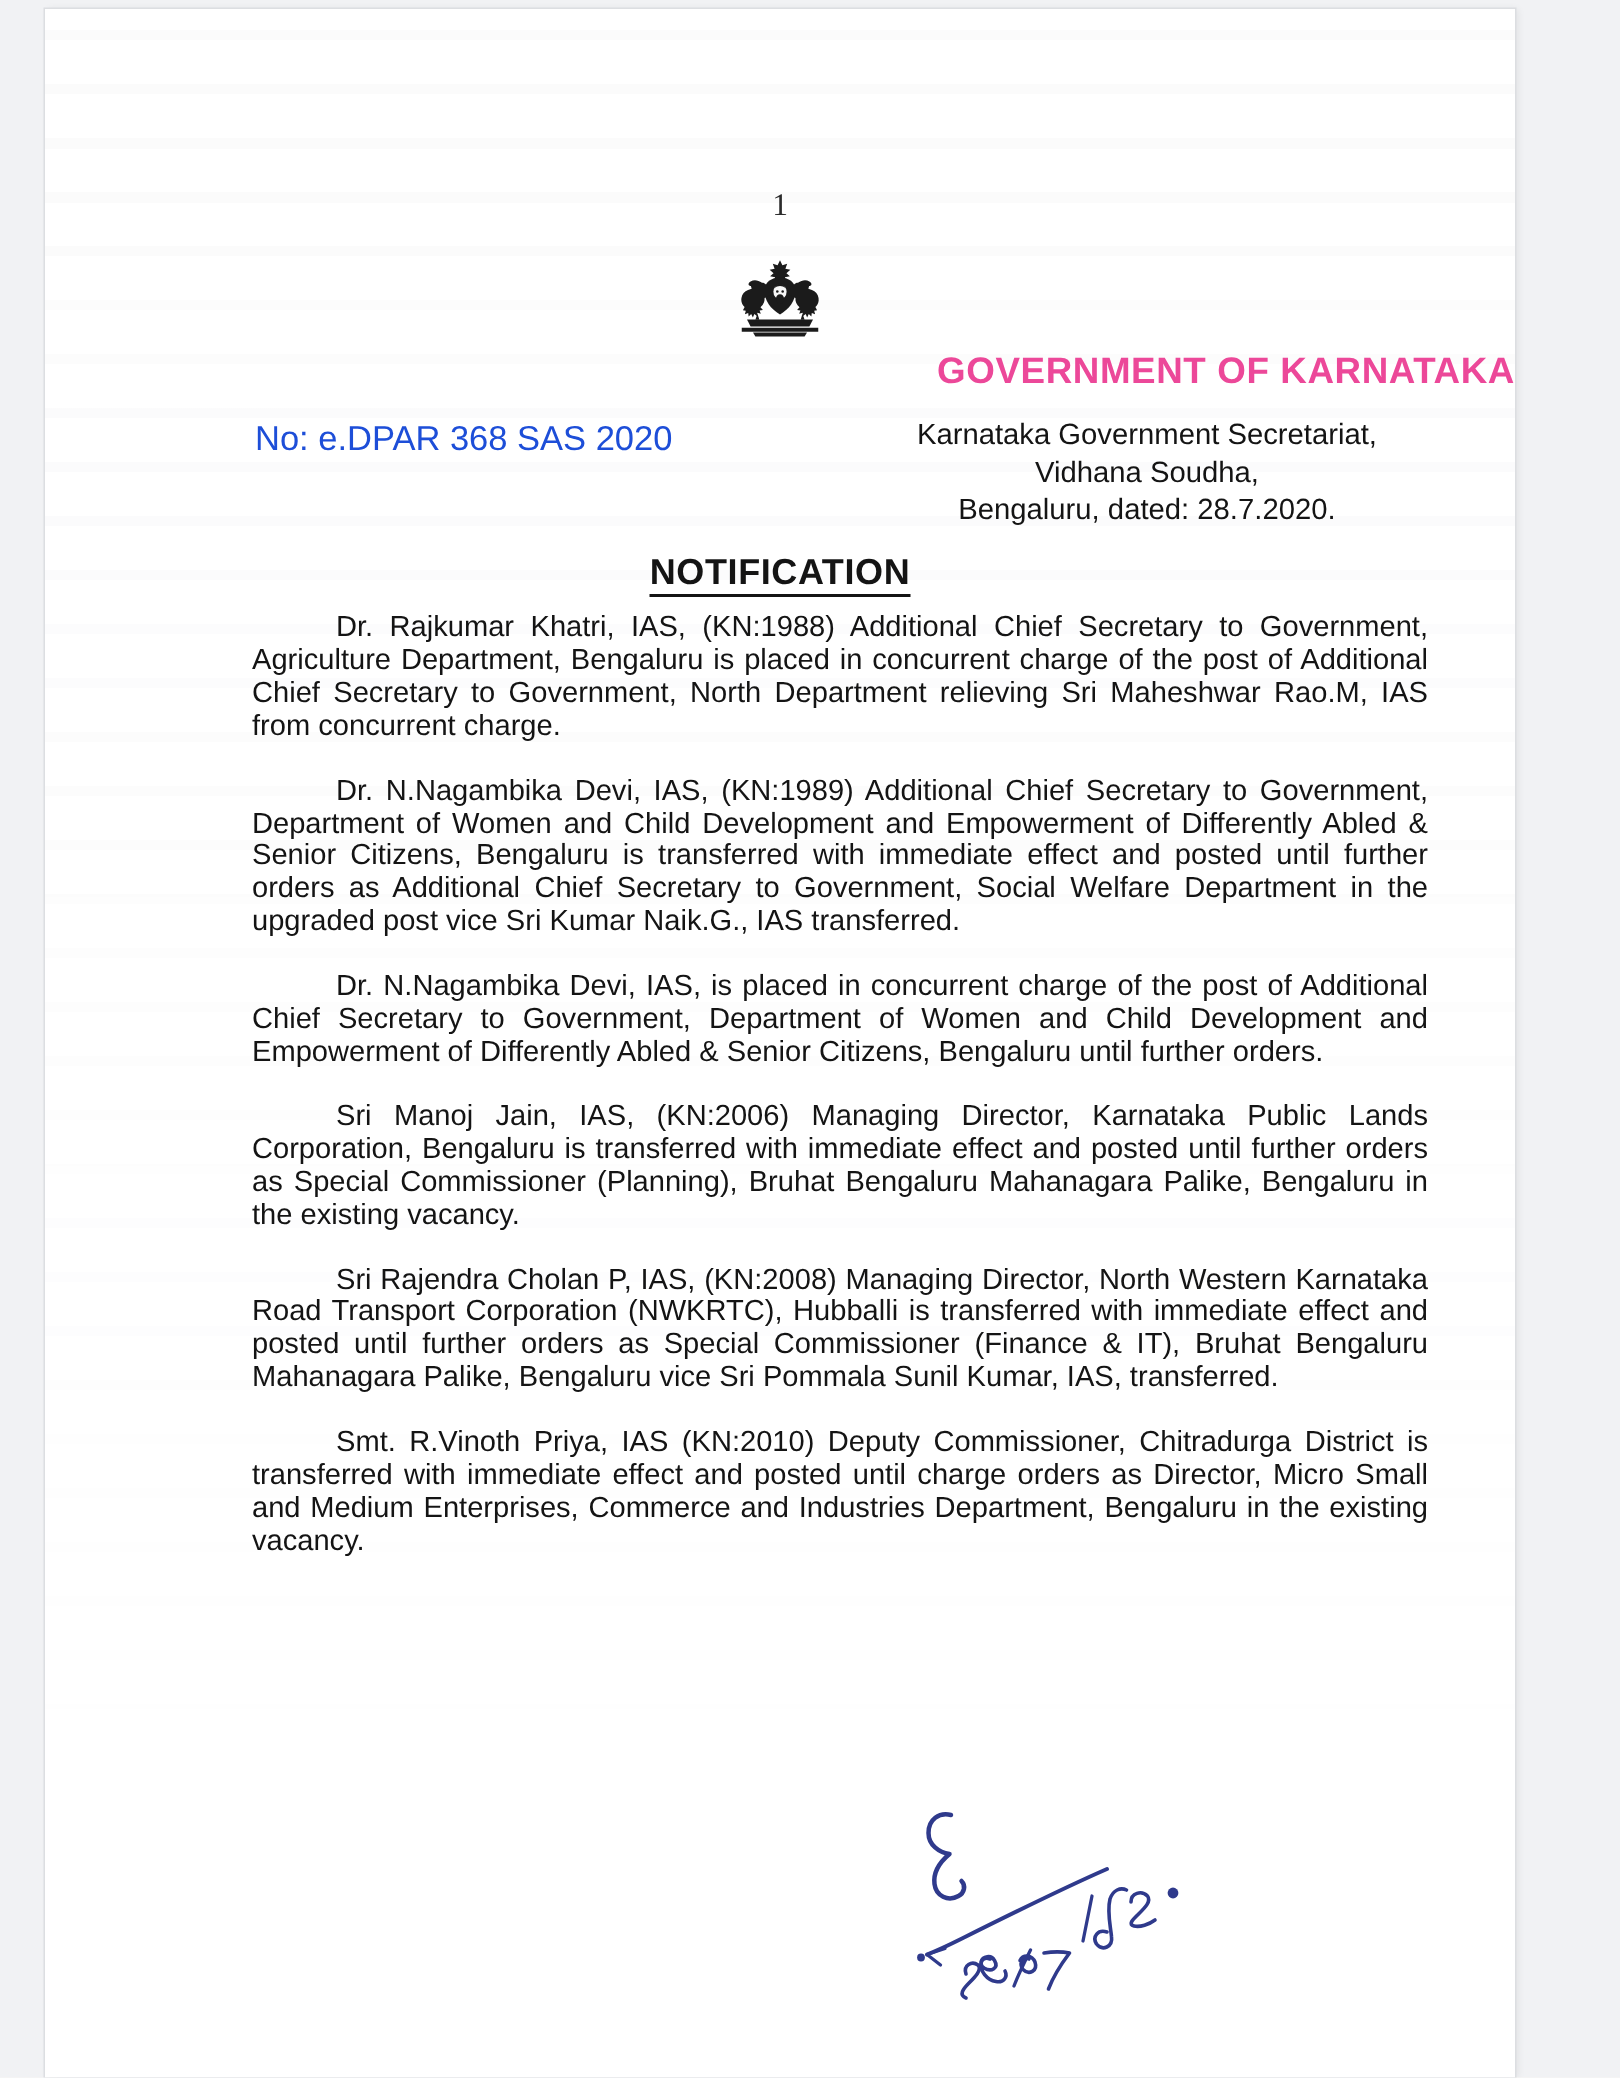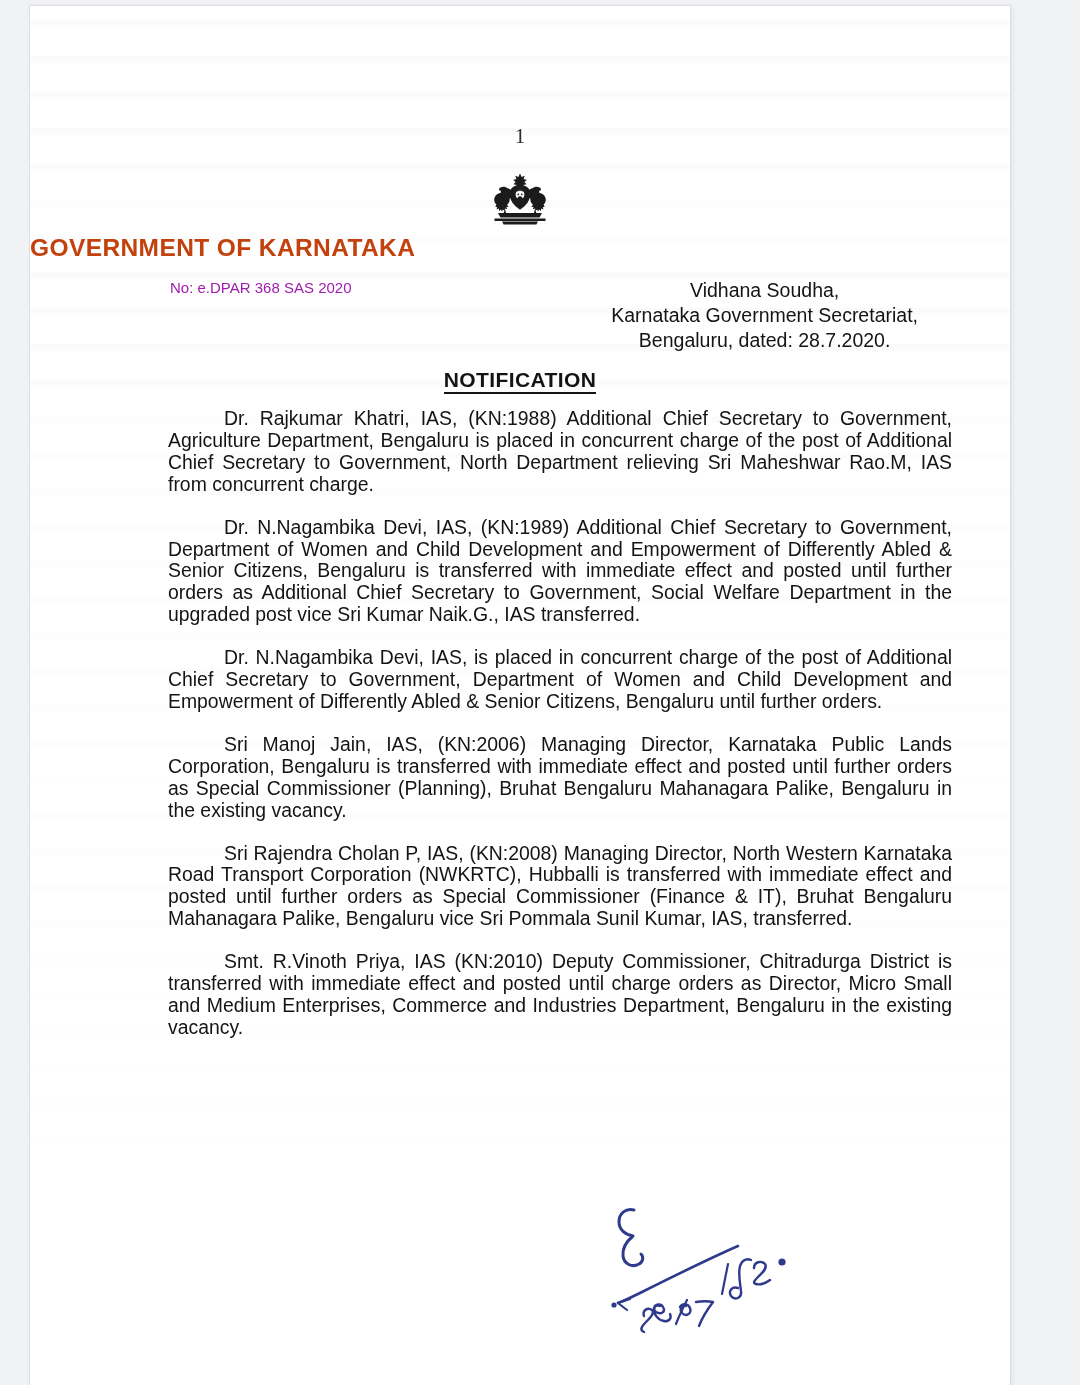--- a/index.html
+++ b/index.html
@@ -94,60 +94,60 @@
     width: 100%;
     text-align: center;
     line-height: 0;
   }
 
   .gov-title {
     position: absolute;
     top: 228px;
     left: 0;
     width: 100%;
-    text-align: left;
+    text-align: right;
     font-size: 24.5px;
     font-weight: bold;
     letter-spacing: 0.4px;
-    color: #c2410c;
+    color: #ec4899;
   }
 
   .meta-row {
     position: absolute;
     top: 272px;
     left: 140px;
     width: 760px;
     display: flex;
     justify-content: space-between;
     align-items: flex-start;
   }
   .file-no {
-    font-size: 15px;
-    color: #a21caf;
+    font-size: 23px;
+    color: #1d4ed8;
     white-space: nowrap;
     padding-top: 1px;
   }
   .address {
     text-align: center;
     font-size: 19.5px;
     line-height: 25px;
     color: #141414;
     margin-right: 12px;
   }
   .address div { white-space: nowrap; }
 
   .notification-head {
     position: absolute;
     top: 362px;
     left: 0;
     width: 100%;
     text-align: center;
   }
   .notification-head span {
-    font-size: 21px;
+    font-size: 24px;
     font-weight: bold;
     letter-spacing: 0.4px;
     border-bottom: 2px solid #141414;
     padding-bottom: 1px;
   }
 
   .body-block {
     position: absolute;
     top: 402px;
     left: 138px;
@@ -216,22 +216,22 @@
             <path d="M57 37 l-1.2 4.2 h2.6z"></path>
           </g>
         </svg>
       </div>
 
       <div class="gov-title">GOVERNMENT OF KARNATAKA</div>
 
       <div class="meta-row">
         <div class="file-no">No: e.DPAR 368 SAS 2020</div>
         <div class="address">
+          <div>Karnataka Government Secretariat,</div>
           <div>Vidhana Soudha,</div>
-          <div>Karnataka Government Secretariat,</div>
           <div>Bengaluru, dated: 28.7.2020.</div>
         </div>
       </div>
 
       <div class="notification-head">
         <span>NOTIFICATION</span>
       </div>
 
       <div class="body-block">
         <p class="para">Dr. Rajkumar Khatri, IAS, (KN:1988) Additional Chief Secretary to Government, Agriculture Department, Bengaluru is placed in concurrent charge of the post of Additional Chief Secretary to Government, North Department relieving Sri Maheshwar Rao.M, IAS from concurrent charge.</p>

